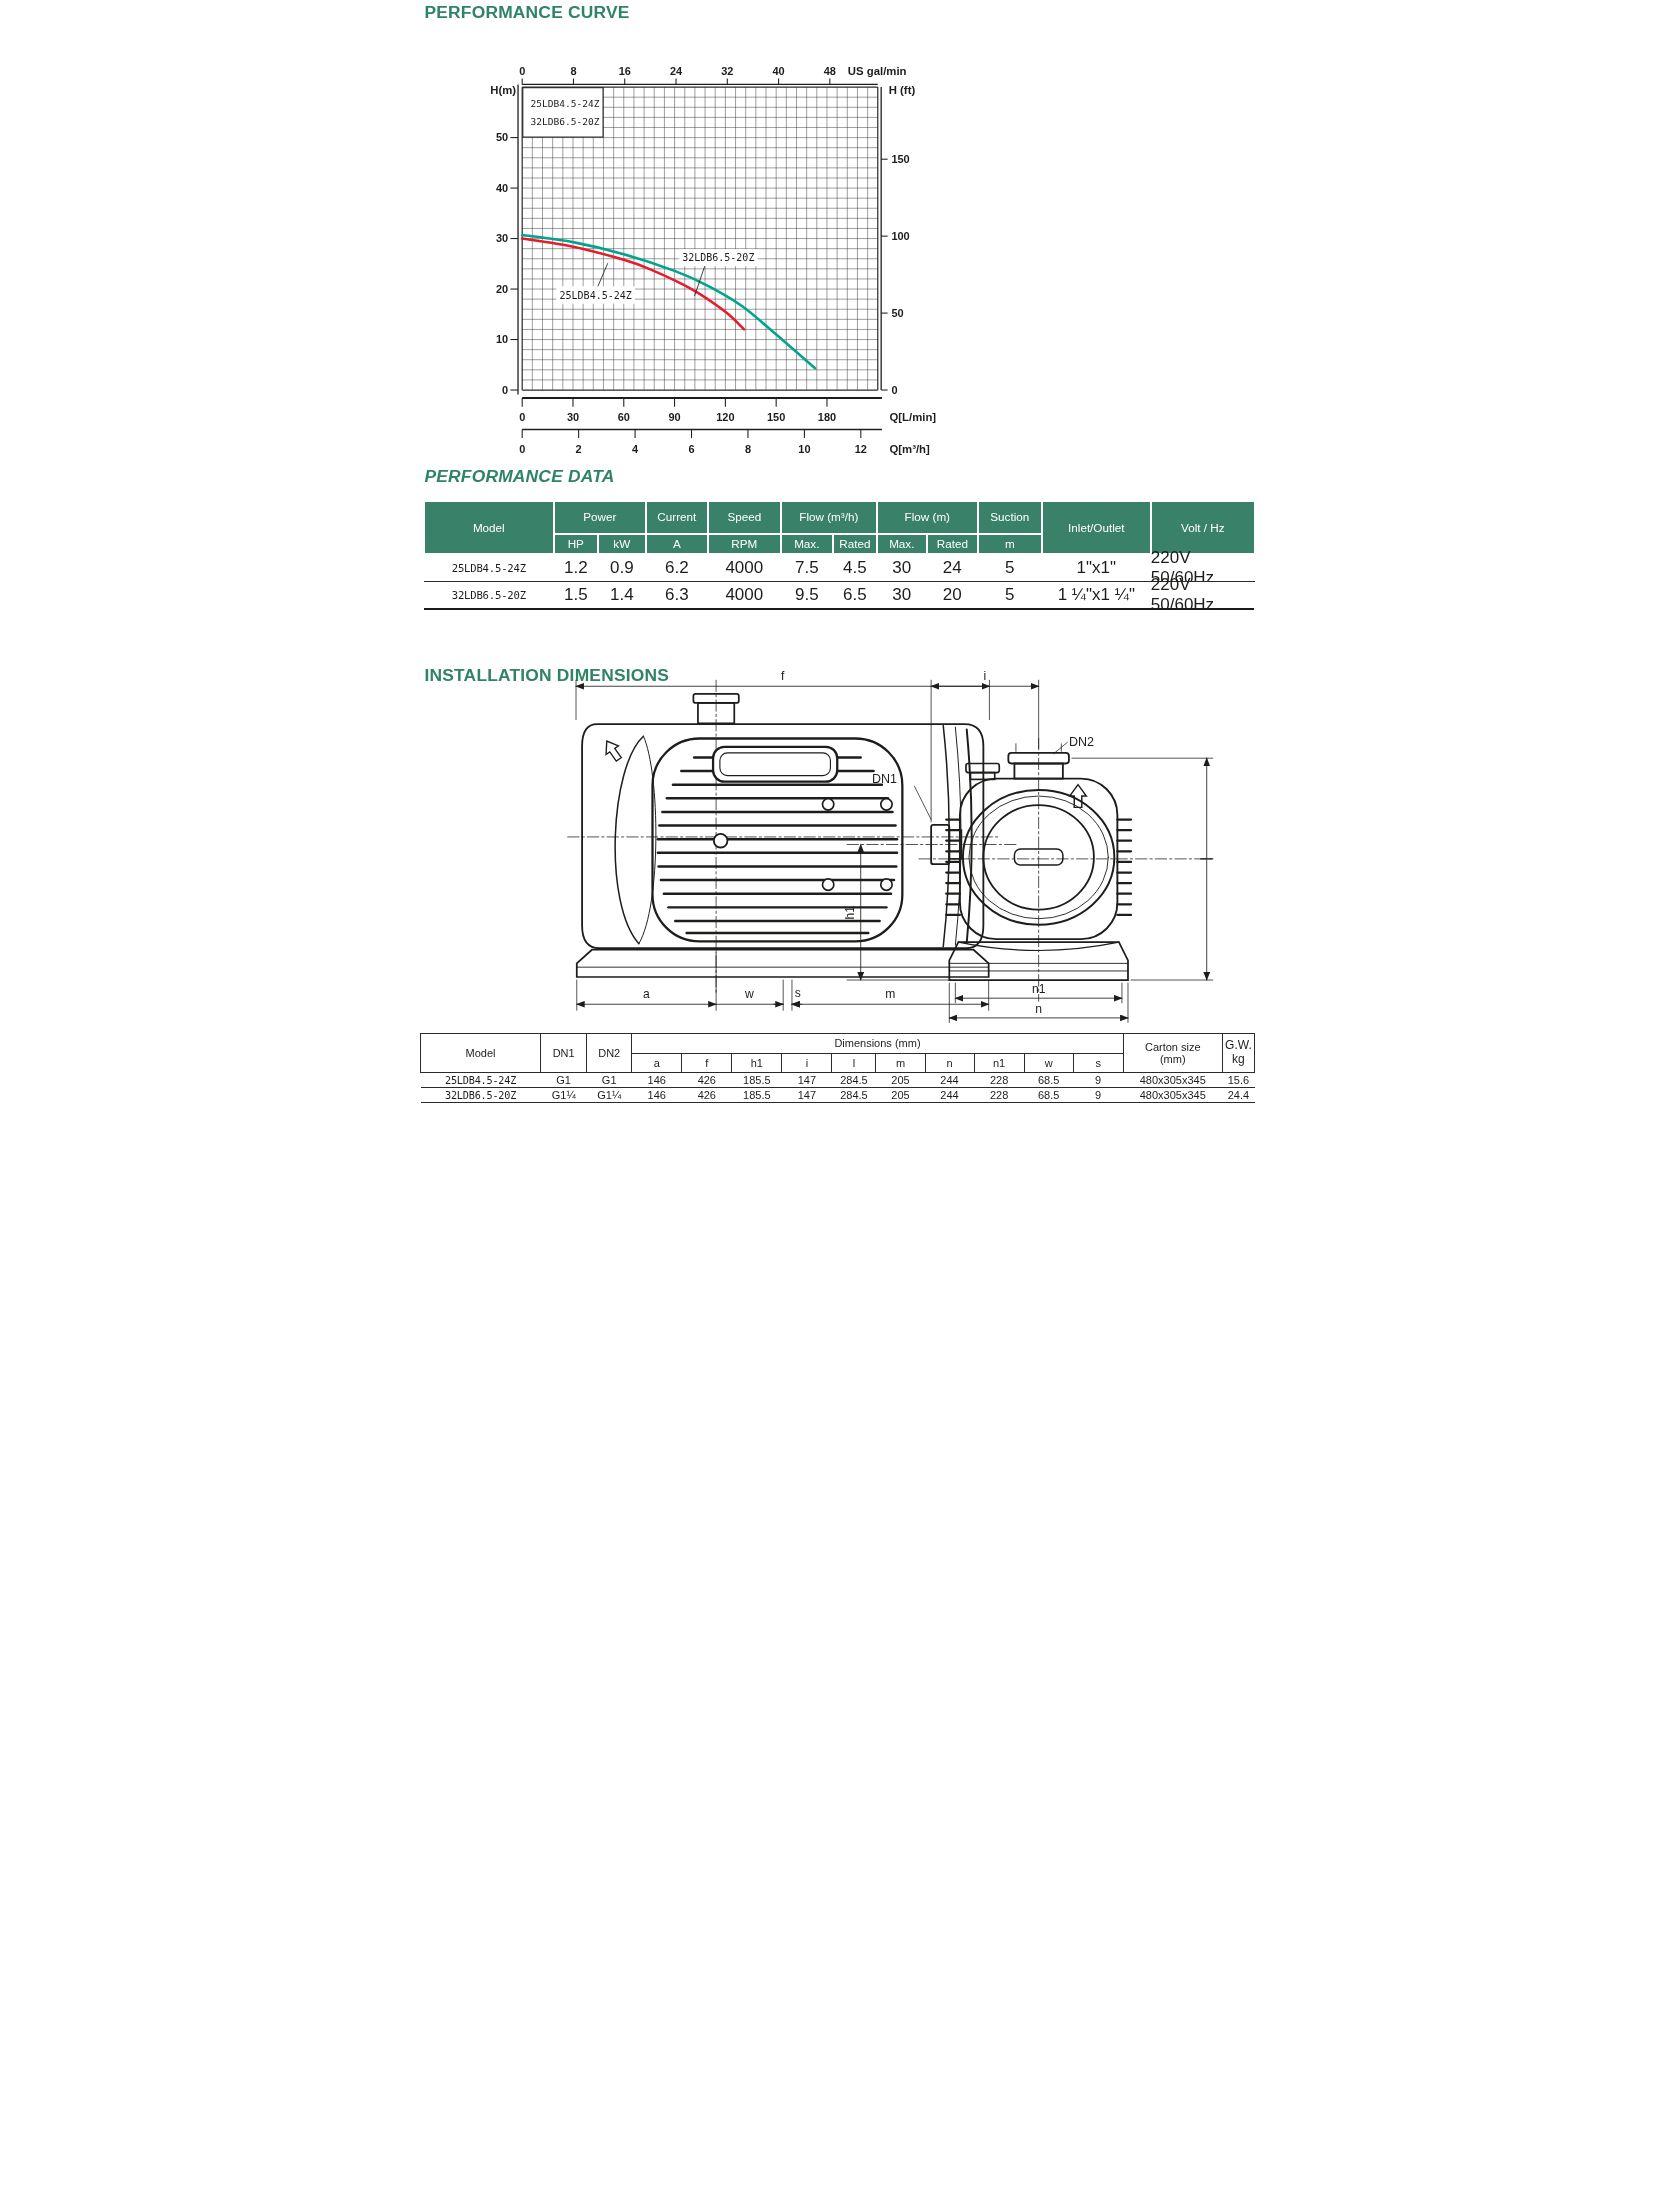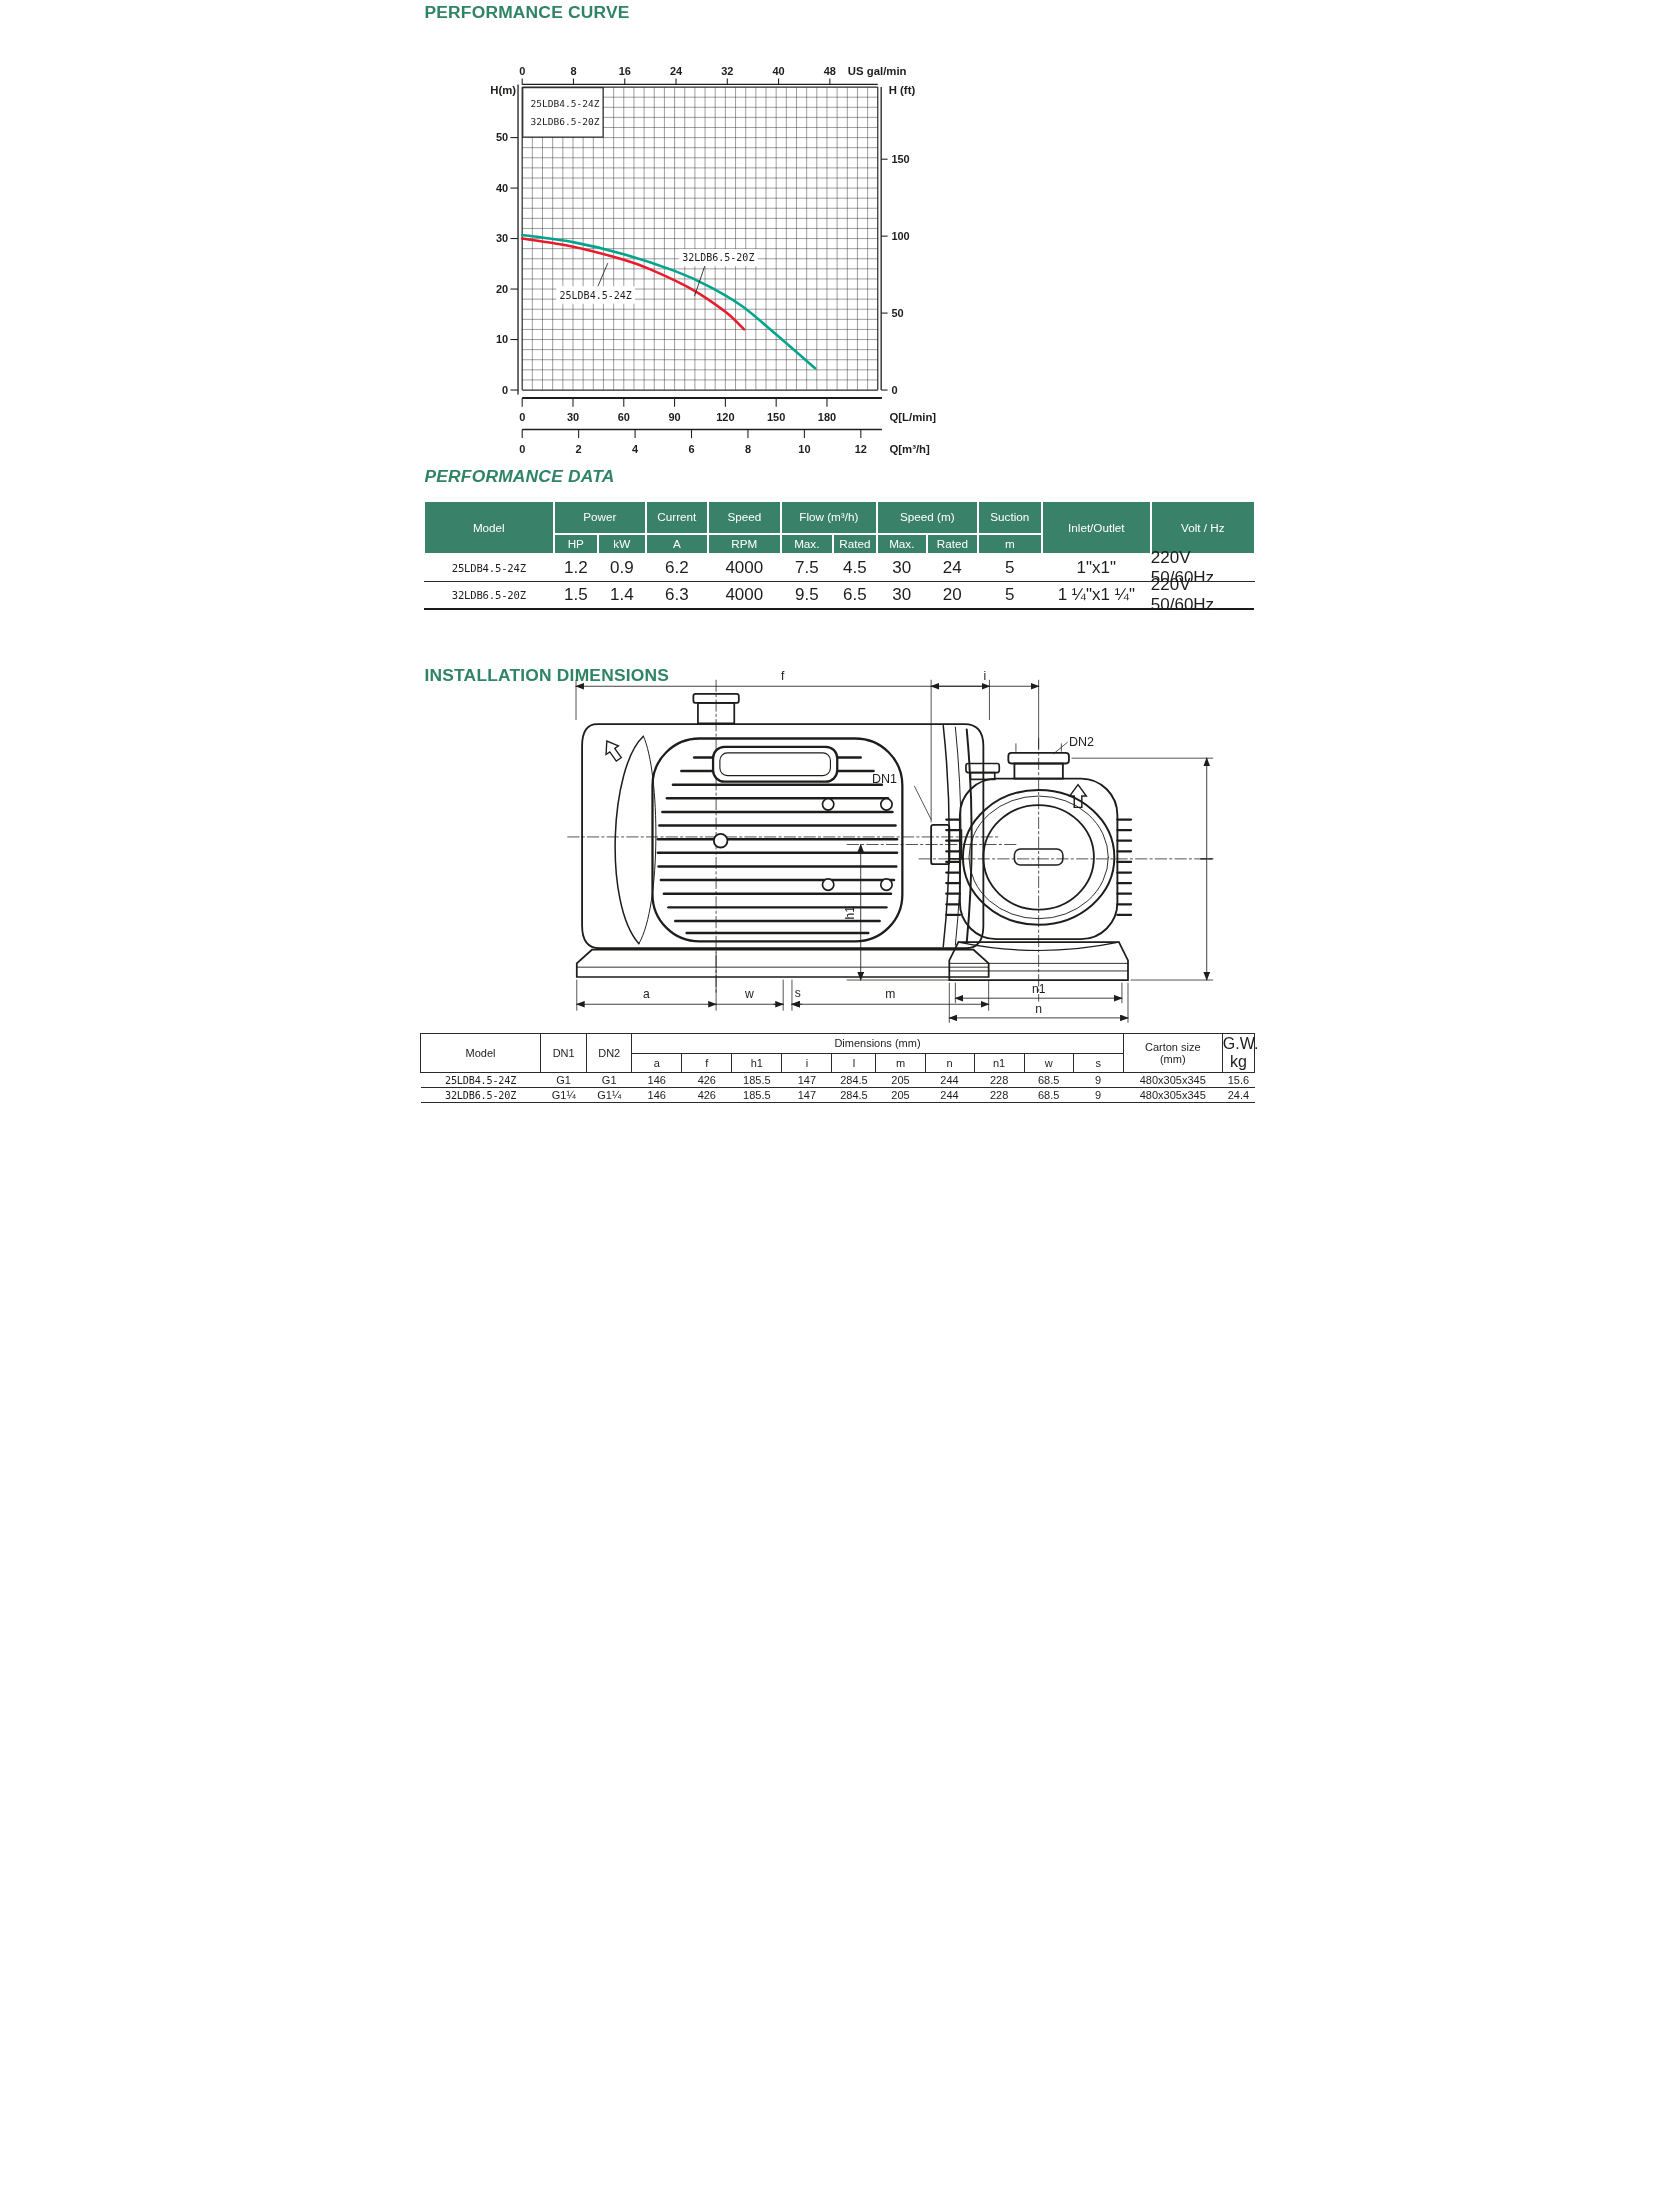--- a/index.html
+++ b/index.html
@@ -223,21 +223,21 @@
     <div class="hcell" style="grid-row:1;grid-column:2/4">Power</div>
     <div class="hcell r3" style="grid-row:2;grid-column:2">HP</div>
     <div class="hcell" style="grid-row:2;grid-column:3">kW</div>
     <div class="hcell" style="grid-row:1;grid-column:4">Current</div>
     <div class="hcell" style="grid-row:2;grid-column:4">A</div>
     <div class="hcell" style="grid-row:1;grid-column:5">Speed</div>
     <div class="hcell" style="grid-row:2;grid-column:5">RPM</div>
     <div class="hcell" style="grid-row:1;grid-column:6/8">Flow (m³/h)</div>
     <div class="hcell" style="grid-row:2;grid-column:6">Max.</div>
     <div class="hcell" style="grid-row:2;grid-column:7">Rated</div>
-    <div class="hcell" style="grid-row:1;grid-column:8/10">Speed (m)</div>
+    <div class="hcell" style="grid-row:1;grid-column:8/10">Flow (m)</div>
     <div class="hcell" style="grid-row:2;grid-column:8">Max.</div>
     <div class="hcell" style="grid-row:2;grid-column:9">Rated</div>
     <div class="hcell" style="grid-row:1;grid-column:10">Suction</div>
     <div class="hcell" style="grid-row:2;grid-column:10">m</div>
     <div class="hcell" style="grid-row:1/3;grid-column:11">Inlet/Outlet</div>
     <div class="hcell" style="grid-row:1/3;grid-column:12">Volt / Hz</div>
 
     <div class="dcell mono r3 c1">25LDB4.5-24Z</div>
     <div class="dcell r3 c2">1.2</div>
     <div class="dcell r3 c3">0.9</div>
@@ -448,21 +448,21 @@
     <tbody>
         <tr class="hr1">
       <th rowspan="2">Model</th>
       <th rowspan="2">DN1</th>
       <th rowspan="2">DN2</th>
       <th colspan="10">Dimensions (mm)</th>
       <th rowspan="2">
         <span>Carton size</span><br>
         <span>(mm)</span>
       </th>
-      <th rowspan="2" style="font-size:16px">
+      <th rowspan="2" style="font-size:12px">
         <span>G.W.</span><br>
         <span>kg</span>
       </th>
     </tr>
     <tr class="hr2">
       <th>a</th>
       <th>f</th>
       <th>h1</th>
       <th>i</th>
       <th>l</th>

